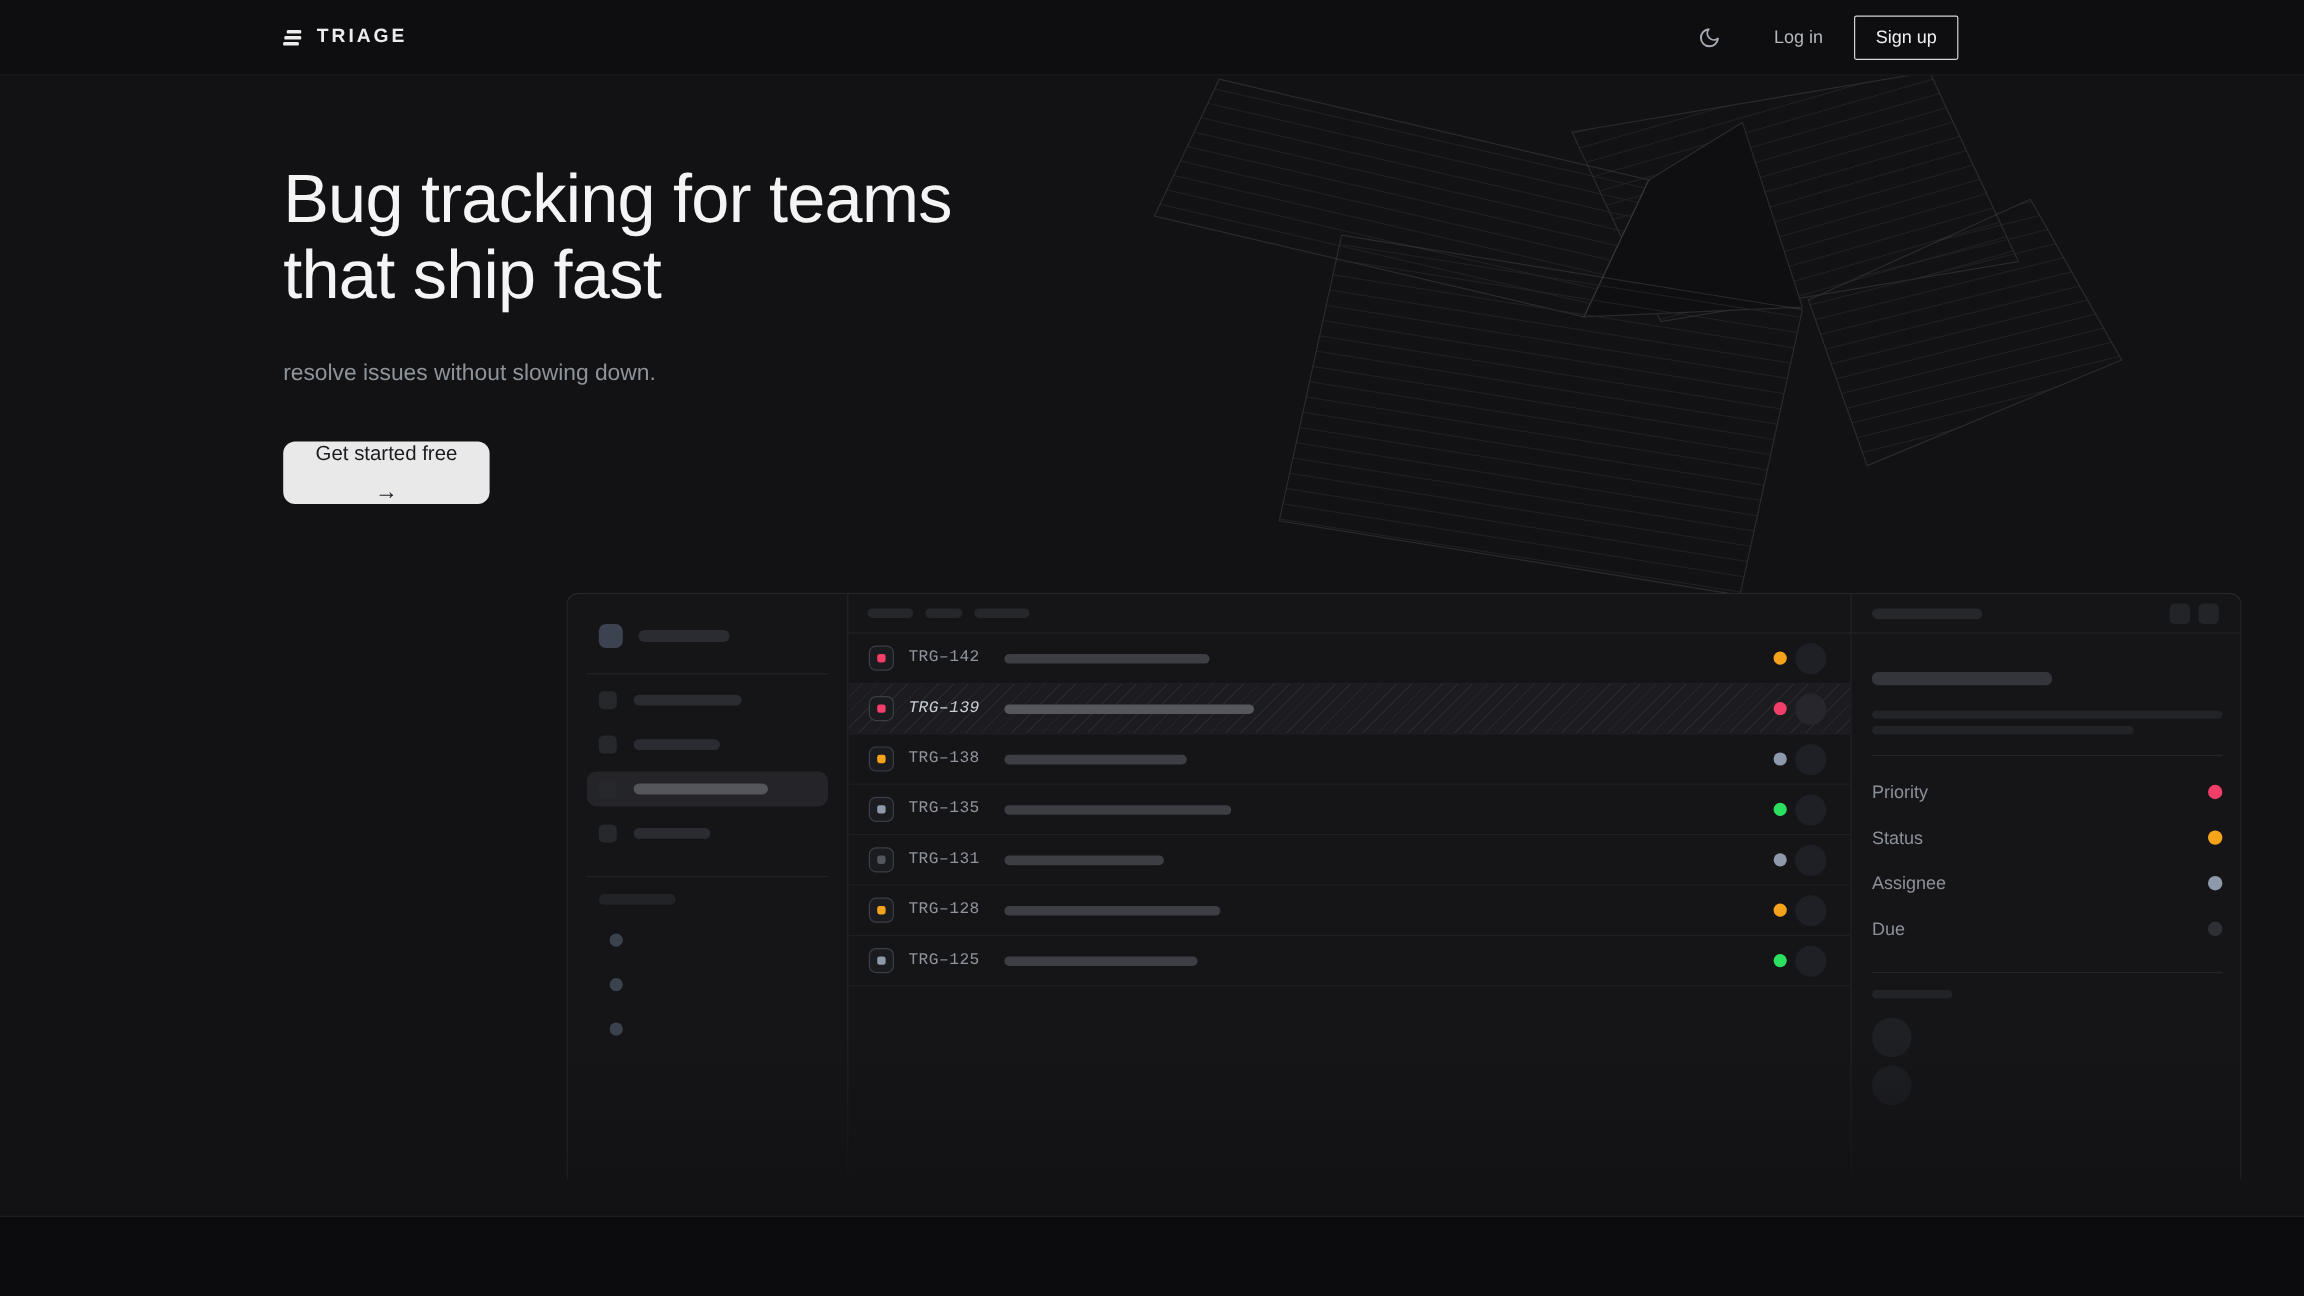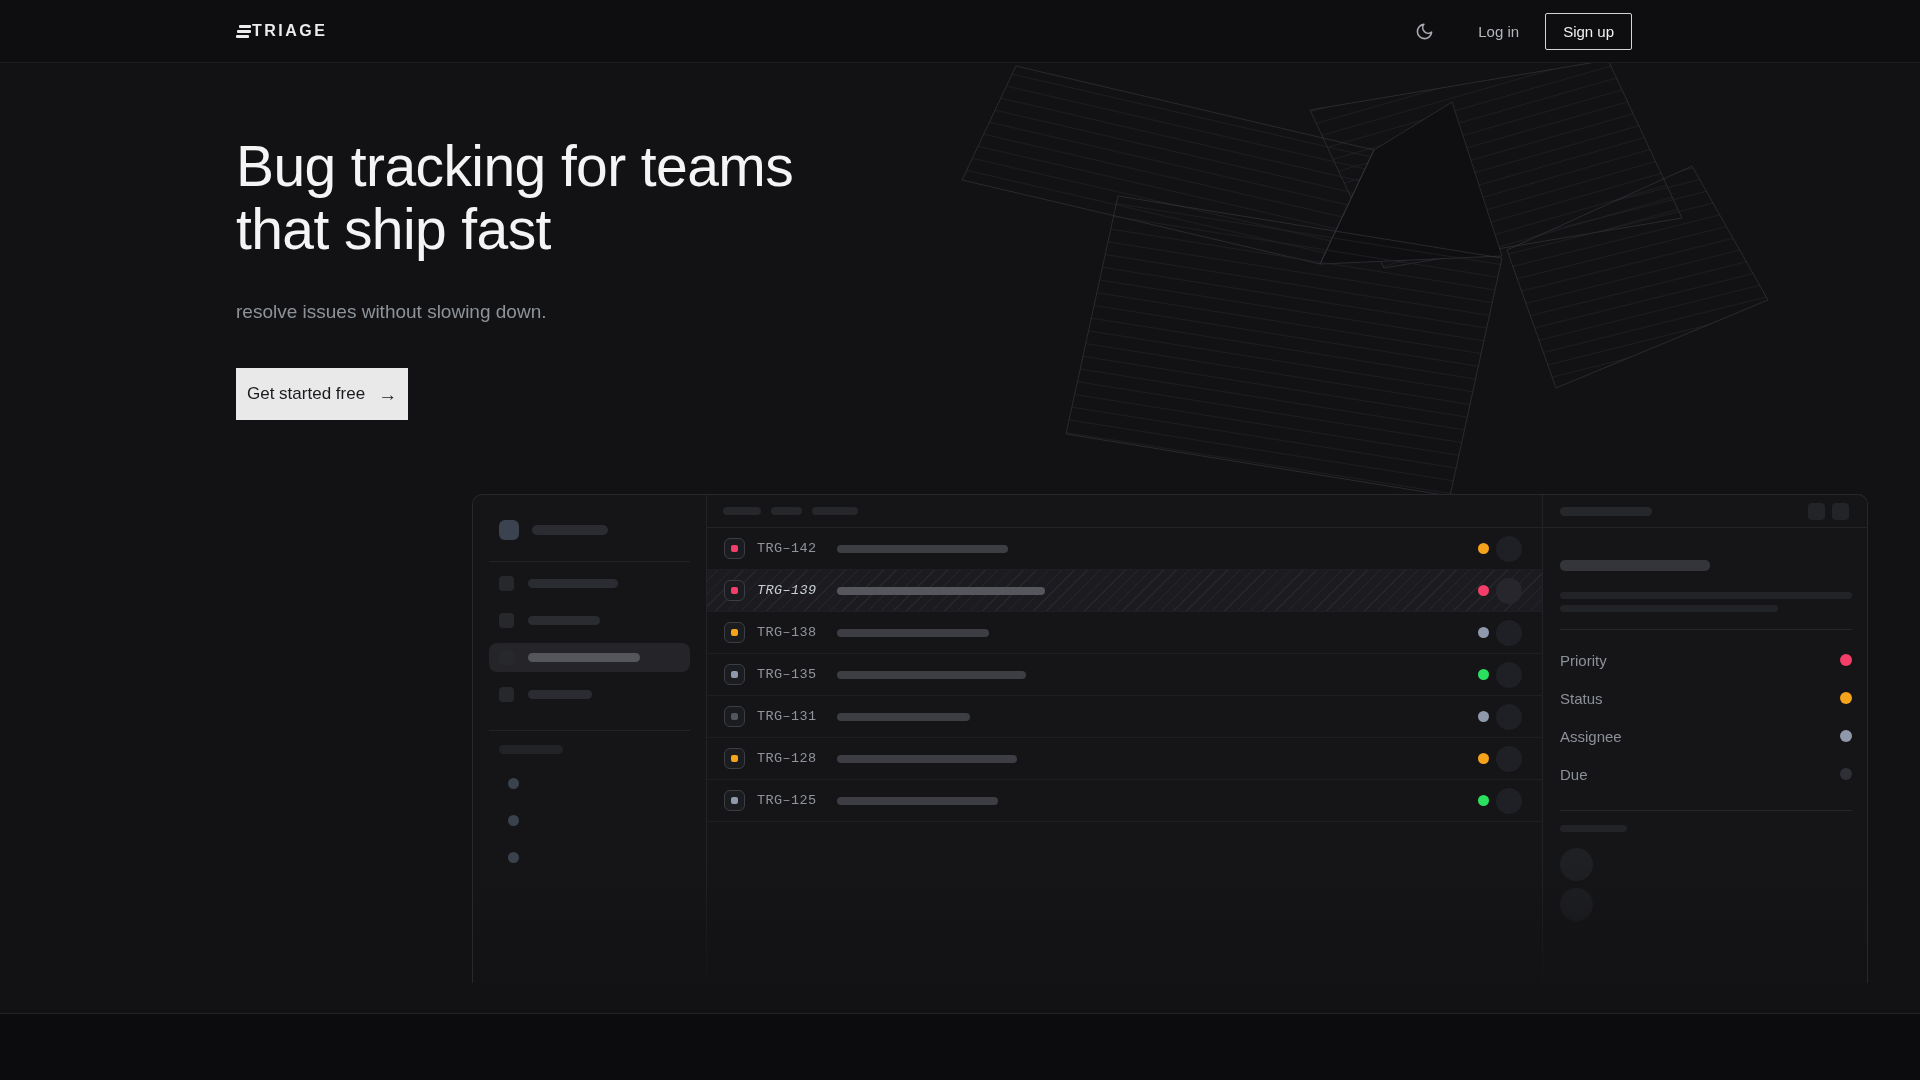--- a/index.html
+++ b/index.html
@@ -13,43 +13,43 @@
   
   .bg-art { position: absolute; top: 0; left: 0; z-index: 0; pointer-events: none; }
 
   
   .topnav {
     position: relative; z-index: 5; height: 63px; background: #0e0e10;
     border-bottom: 1px solid #1d1d20;
     display: flex; align-items: center; justify-content: space-between;
     padding: 0 288px 0 236px;
   }
-  .brand { display: flex; align-items: center; cursor: pointer; }
+  .brand { display: flex; align-items: center; gap: 12px; cursor: pointer; }
   .logo-bars { display: flex; flex-direction: column; gap: 2px; width: 16px; }
   .logo-bars i { display: block; height: 3px; border-radius: 1px; background: #ececec; }
   .logo-bars i:nth-child(1) { width: 12px; margin-left: 3px; }
   .logo-bars i:nth-child(2) { width: 14px; margin-left: 1px; }
   .logo-bars i:nth-child(3) { width: 13px; }
   .brand-name { color: #ececec; font-size: 16px; font-weight: 700; letter-spacing: 2.5px; }
   .nav-right { display: flex; align-items: center; }
   .moon-btn { display: flex; align-items: center; margin-right: 44px; cursor: pointer; }
   .login-link { color: #b3b6bc; font-size: 15px; margin-right: 26px; cursor: pointer; text-decoration: none; }
   .signup-btn {
     background: transparent; color: #f1f1f2; font-size: 15px; font-family: inherit;
     border: 1px solid #d4d4d6; border-radius: 2px; padding: 9px 17px; cursor: pointer;
   }
 
   
   .hero { position: relative; z-index: 1; height: 950px; padding: 72px 0 0 236px; }
   .hero-title { color: #f4f4f5; font-size: 57px; line-height: 63px; font-weight: 500; letter-spacing: -0.6px; }
   .hero-sub { margin-top: 36px; color: #8e939a; font-size: 19px; line-height: 30px; }
   .cta-btn {
     margin-top: 41px; display: inline-flex; align-items: center; gap: 13px;
-    height: 52px; padding: 0 11px; border: none; border-radius: 0; cursor: pointer;
-    background: #e9e9ea; color: #1a1b1e; font-size: 17px; font-weight: 500; font-family: inherit;
+    height: 52px; padding: 0 27px; border: none; border-radius: 10px; cursor: pointer;
+    background: #e9e9ea; color: #1a1b1e; font-size: 17px; font-weight: 500; font-family: inherit; flex-direction: column;
   }
   .cta-btn .arrow { font-size: 19px; line-height: 1; }
 
   
   .mockup {
     position: relative; margin: 74px 0 0 236px; width: 1396px; height: 489px;
     background: #151518; border: 1px solid #28282c; border-bottom: none;
     border-radius: 10px 10px 0 0; overflow: hidden;
     display: grid; grid-template-columns: 234px 836px 326px;
   }

